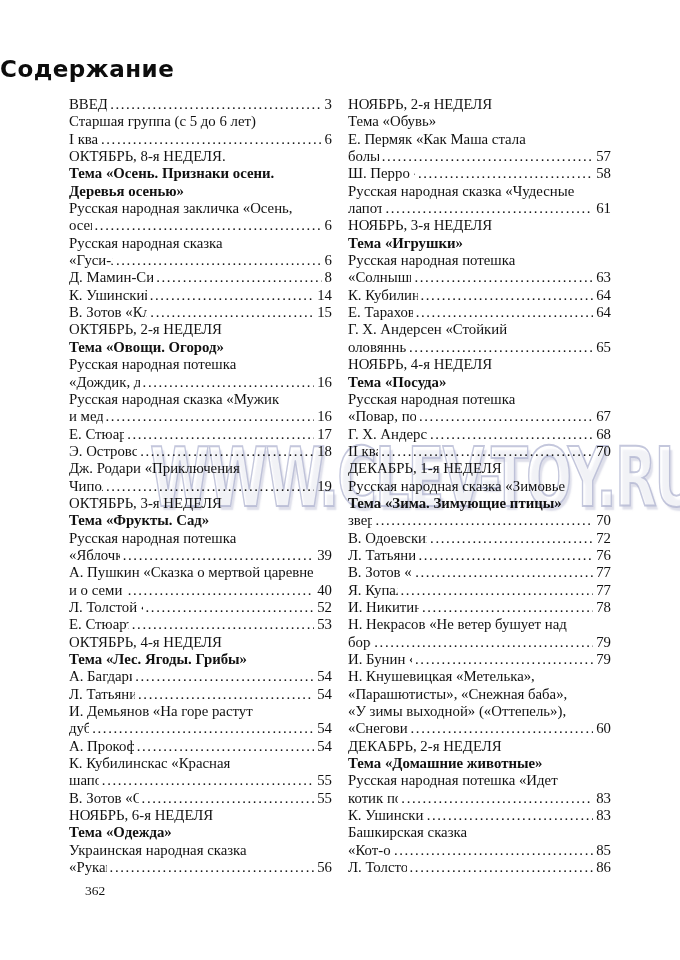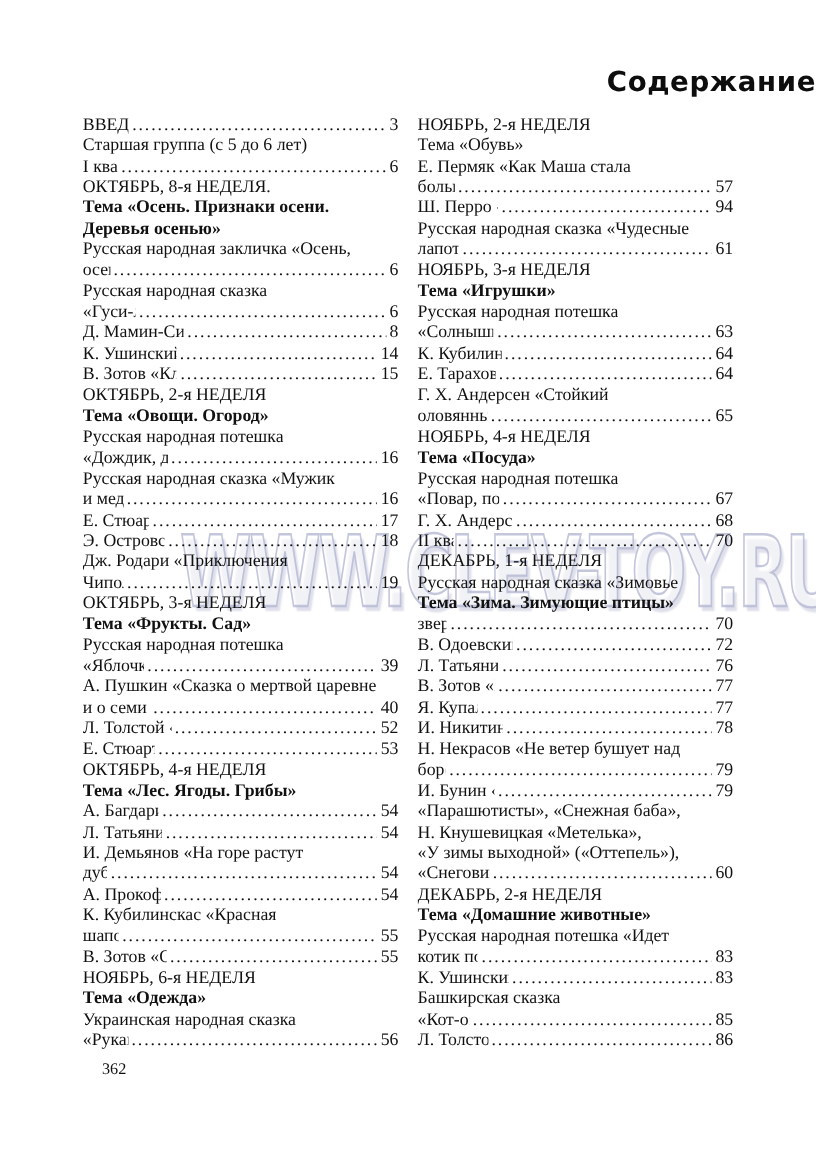--- a/index.html
+++ b/index.html
@@ -12,21 +12,21 @@
     height: 960px;
     position: relative;
     overflow: hidden;
     font-family: "Liberation Serif", serif;
     color: #111111;
   }
   .page-title {
     position: relative;
     z-index: 2;
     padding-top: 56px;
-    text-align: right;
+    text-align: left;
     font-family: "DejaVu Sans", sans-serif;
     font-weight: 800;
     font-size: 23px;
     letter-spacing: 0.5px;
     color: #0d0d0d;
   }
   .toc {
     position: relative;
     z-index: 2;
     display: flex;
@@ -371,21 +371,21 @@
 
   <div class="toc-line">
     <span class="toc-text">большой»</span>
     <span class="toc-leader"></span>
     <span class="toc-page">57</span>
   </div>
 
   <div class="toc-line">
     <span class="toc-text">Ш. Перро «Кот в сапогах»</span>
     <span class="toc-leader"></span>
-    <span class="toc-page">94</span>
+    <span class="toc-page">58</span>
   </div>
 
   <div class="toc-line no-page">
     <span class="toc-text">Русская народная сказка «Чудесные</span>
 
   </div>
 
   <div class="toc-line">
     <span class="toc-text">лапоточки»</span>
     <span class="toc-leader"></span>
@@ -531,26 +531,26 @@
     <span class="toc-page">79</span>
   </div>
 
   <div class="toc-line">
     <span class="toc-text">И. Бунин «Первый снег»</span>
     <span class="toc-leader"></span>
     <span class="toc-page">79</span>
   </div>
 
   <div class="toc-line no-page">
+    <span class="toc-text">Н. Кнушевицкая «Метелька»,</span>
+
+  </div>
+
+  <div class="toc-line no-page">
     <span class="toc-text">«Парашютисты», «Снежная баба»,</span>
-
-  </div>
-
-  <div class="toc-line no-page">
-    <span class="toc-text">Н. Кнушевицкая «Метелька»,</span>
 
   </div>
 
   <div class="toc-line no-page">
     <span class="toc-text">«У зимы выходной» («Оттепель»),</span>
 
   </div>
 
   <div class="toc-line">
     <span class="toc-text">«Снеговику невесело»</span>

